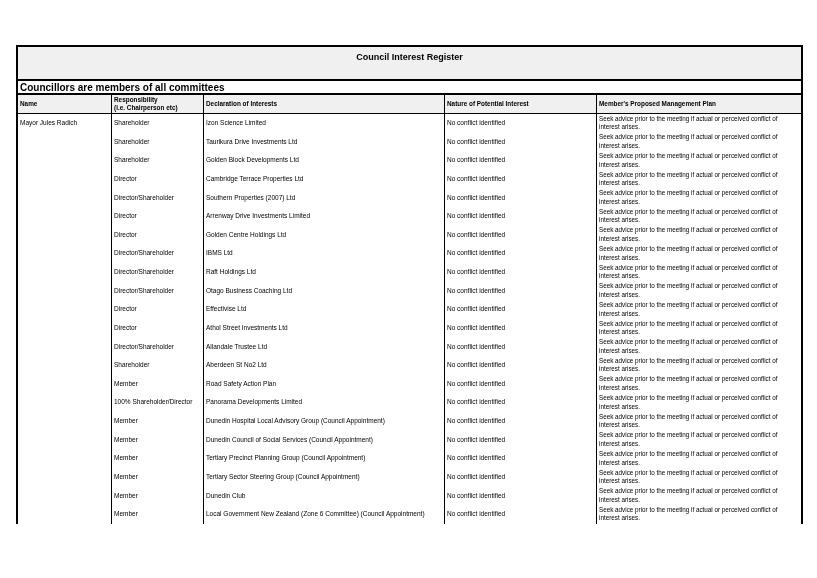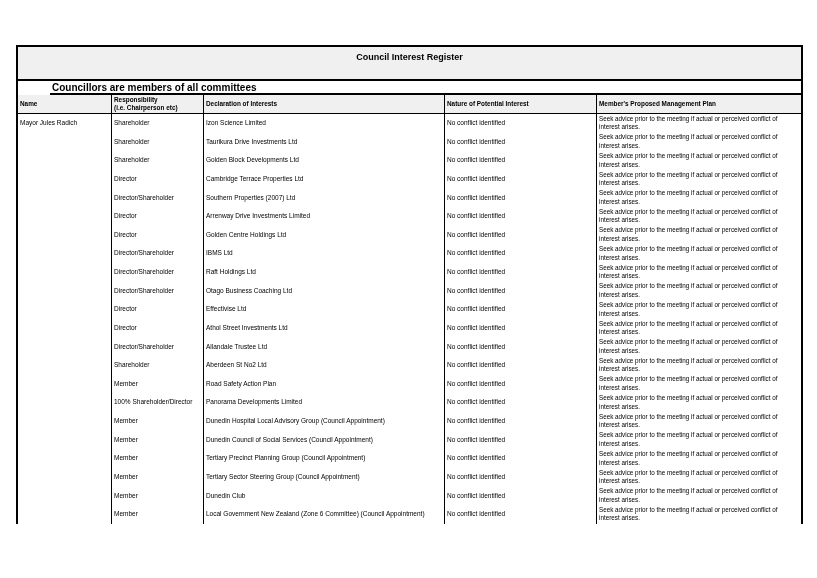--- a/index.html
+++ b/index.html
@@ -35,21 +35,20 @@
   .banner-row {
     height: 14px;
     background: #ffffff;
     border-bottom: 2px solid #000;
     font-size: 10px;
     font-weight: bold;
     line-height: 13px;
     padding-left: 2px;
     white-space: nowrap;
     overflow: hidden;
-    margin-left: 32px;
   }
 
   .cols { display: flex; width: 100%; }
   .c-name           { width: 94px;  flex: 0 0 94px; }
   .c-responsibility { width: 92px;  flex: 0 0 92px; }
   .c-declaration    { width: 241px; flex: 0 0 241px; }
   .c-nature         { width: 152px; flex: 0 0 152px; }
   .c-plan           { flex: 1 1 auto; }
 
   .header-row {

